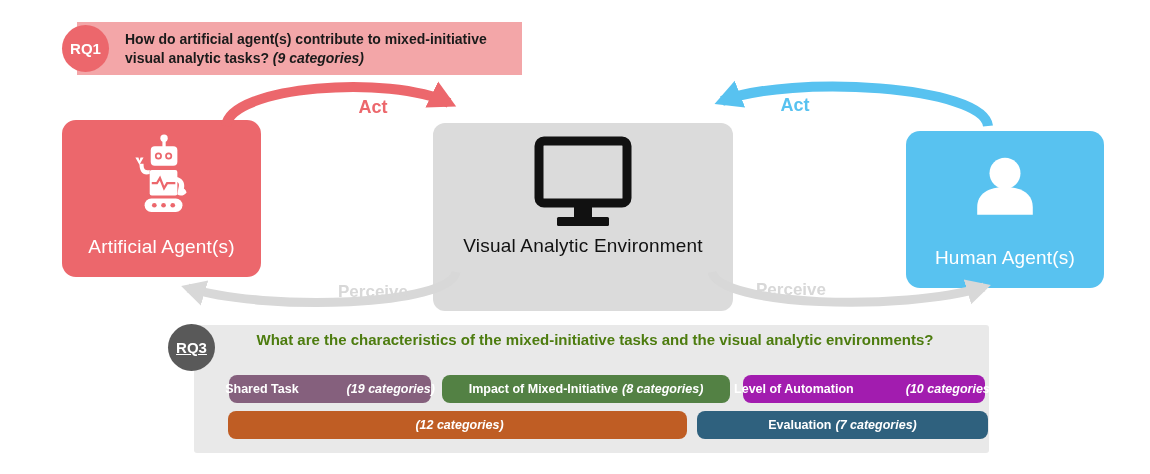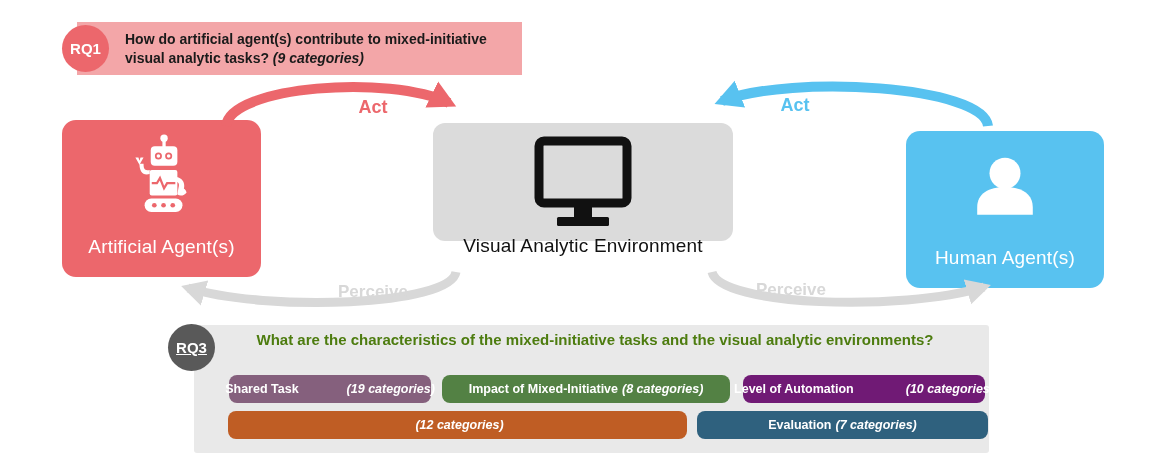--- a/index.html
+++ b/index.html
@@ -20,21 +20,21 @@
     position:absolute;width:47px;height:47px;border-radius:50%;
     color:#ffffff;font-weight:700;font-size:15px;
     display:flex;align-items:center;justify-content:center;z-index:3;
   }
   #rq1-badge{left:62px;top:25px;}
   #rq2-badge{left:635px;top:25px;}
   #rq3-badge{left:168px;top:324px;}
   
   .node{position:absolute;border-radius:14px;z-index:1;}
   #node-artificial{left:62px;top:120px;width:199px;height:157px;}
-  #node-environment{left:433px;top:123px;width:300px;height:118px;border-radius:12px;}
+  #node-environment{left:433px;top:123px;width:300px;height:188px;border-radius:12px;}
   #node-human{left:906px;top:131px;width:198px;height:157px;}
   .node-label{
     position:absolute;left:0;right:0;top:116px;text-align:center;
     font-size:19px;font-weight:500;letter-spacing:.2px;
   }
   .node-label.light{color:#ffffff;}
   .node-label.dark{color:#111111;top:112px;}
   .node-icon{position:absolute;left:50%;transform:translateX(-50%);}
   #robot-icon{top:12px;}
   #monitor-icon{top:8px;}
@@ -147,21 +147,21 @@
   <div id="rq3-question">What are the characteristics of the mixed-initiative tasks and the visual analytic environments?</div>
 
   <div class="tag" id="tag-shared-task" style="background: rgb(133, 96, 125); gap: 44px;">
     <span>Shared Task</span>
     <span class="cat">(19 categories)</span>
   </div>
   <div class="tag" id="tag-impact" style="background: rgb(83, 129, 68);">
     <span>Impact of Mixed-Initiative</span>
     <span class="cat">(8 categories)</span>
   </div>
-  <div class="tag" id="tag-automation" style="background: #701a75; gap: 48px;">
+  <div class="tag" id="tag-automation" style="background: #a21caf; gap: 48px;">
     <span>Level of Automation</span>
     <span class="cat">(10 categories)</span>
   </div>
   <div class="tag" id="tag-principles" style="background: rgb(191, 93, 36);">
     <span class="cat">(12 categories)</span>
   </div>
   <div class="tag" id="tag-evaluation" style="background: rgb(47, 97, 126);">
     <span>Evaluation</span>
     <span class="cat">(7 categories)</span>
   </div>

